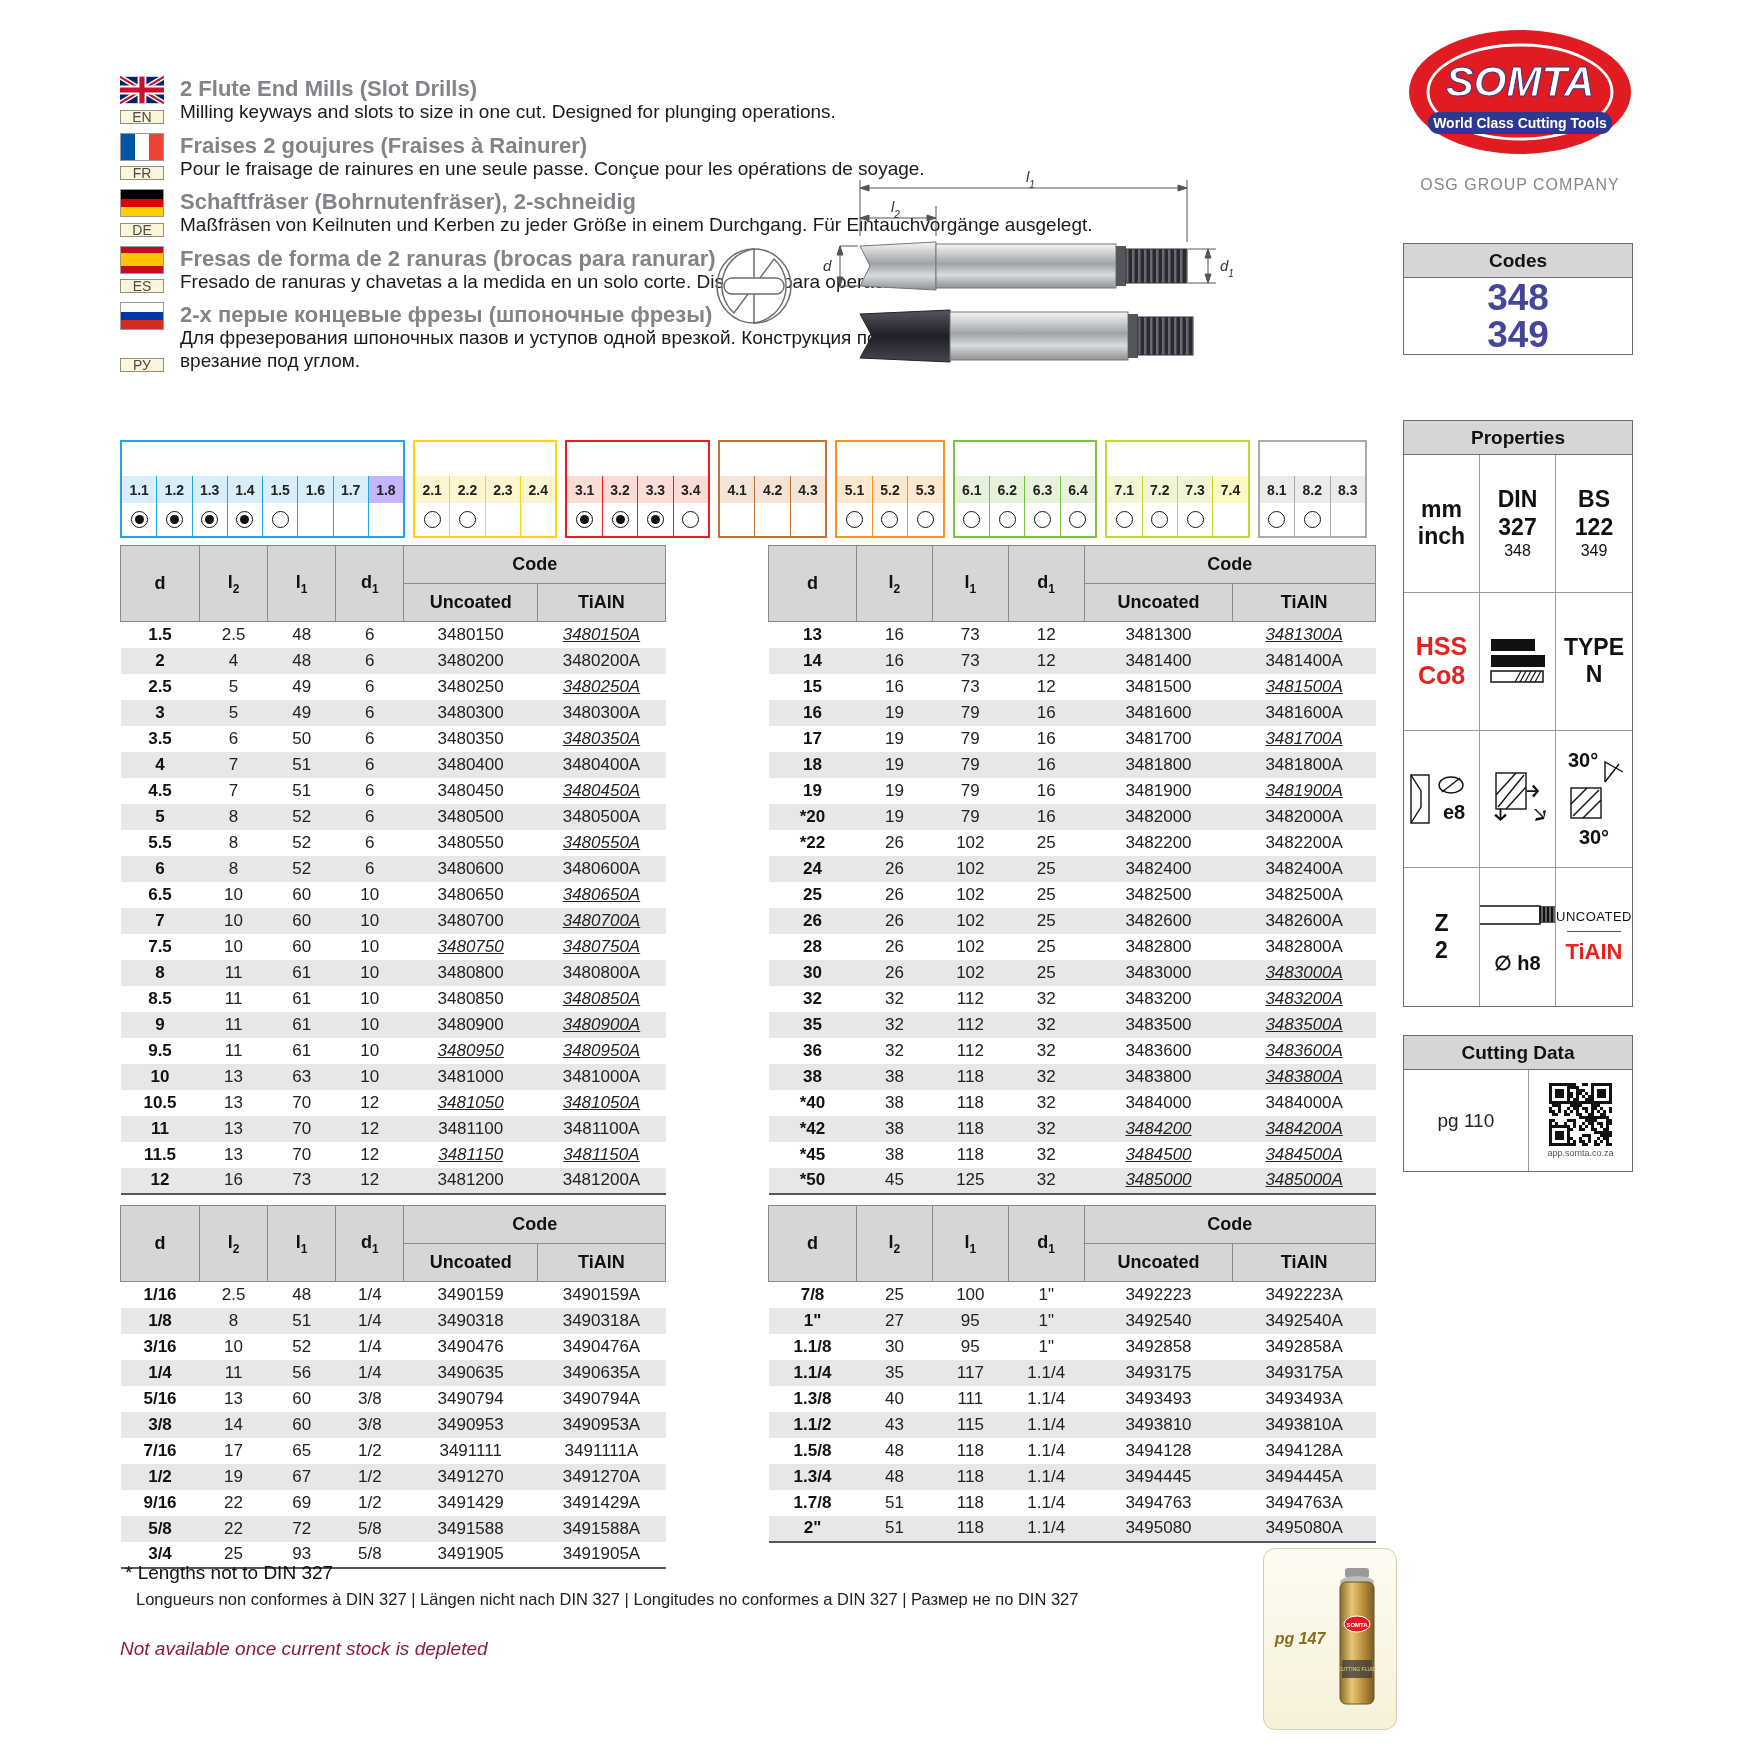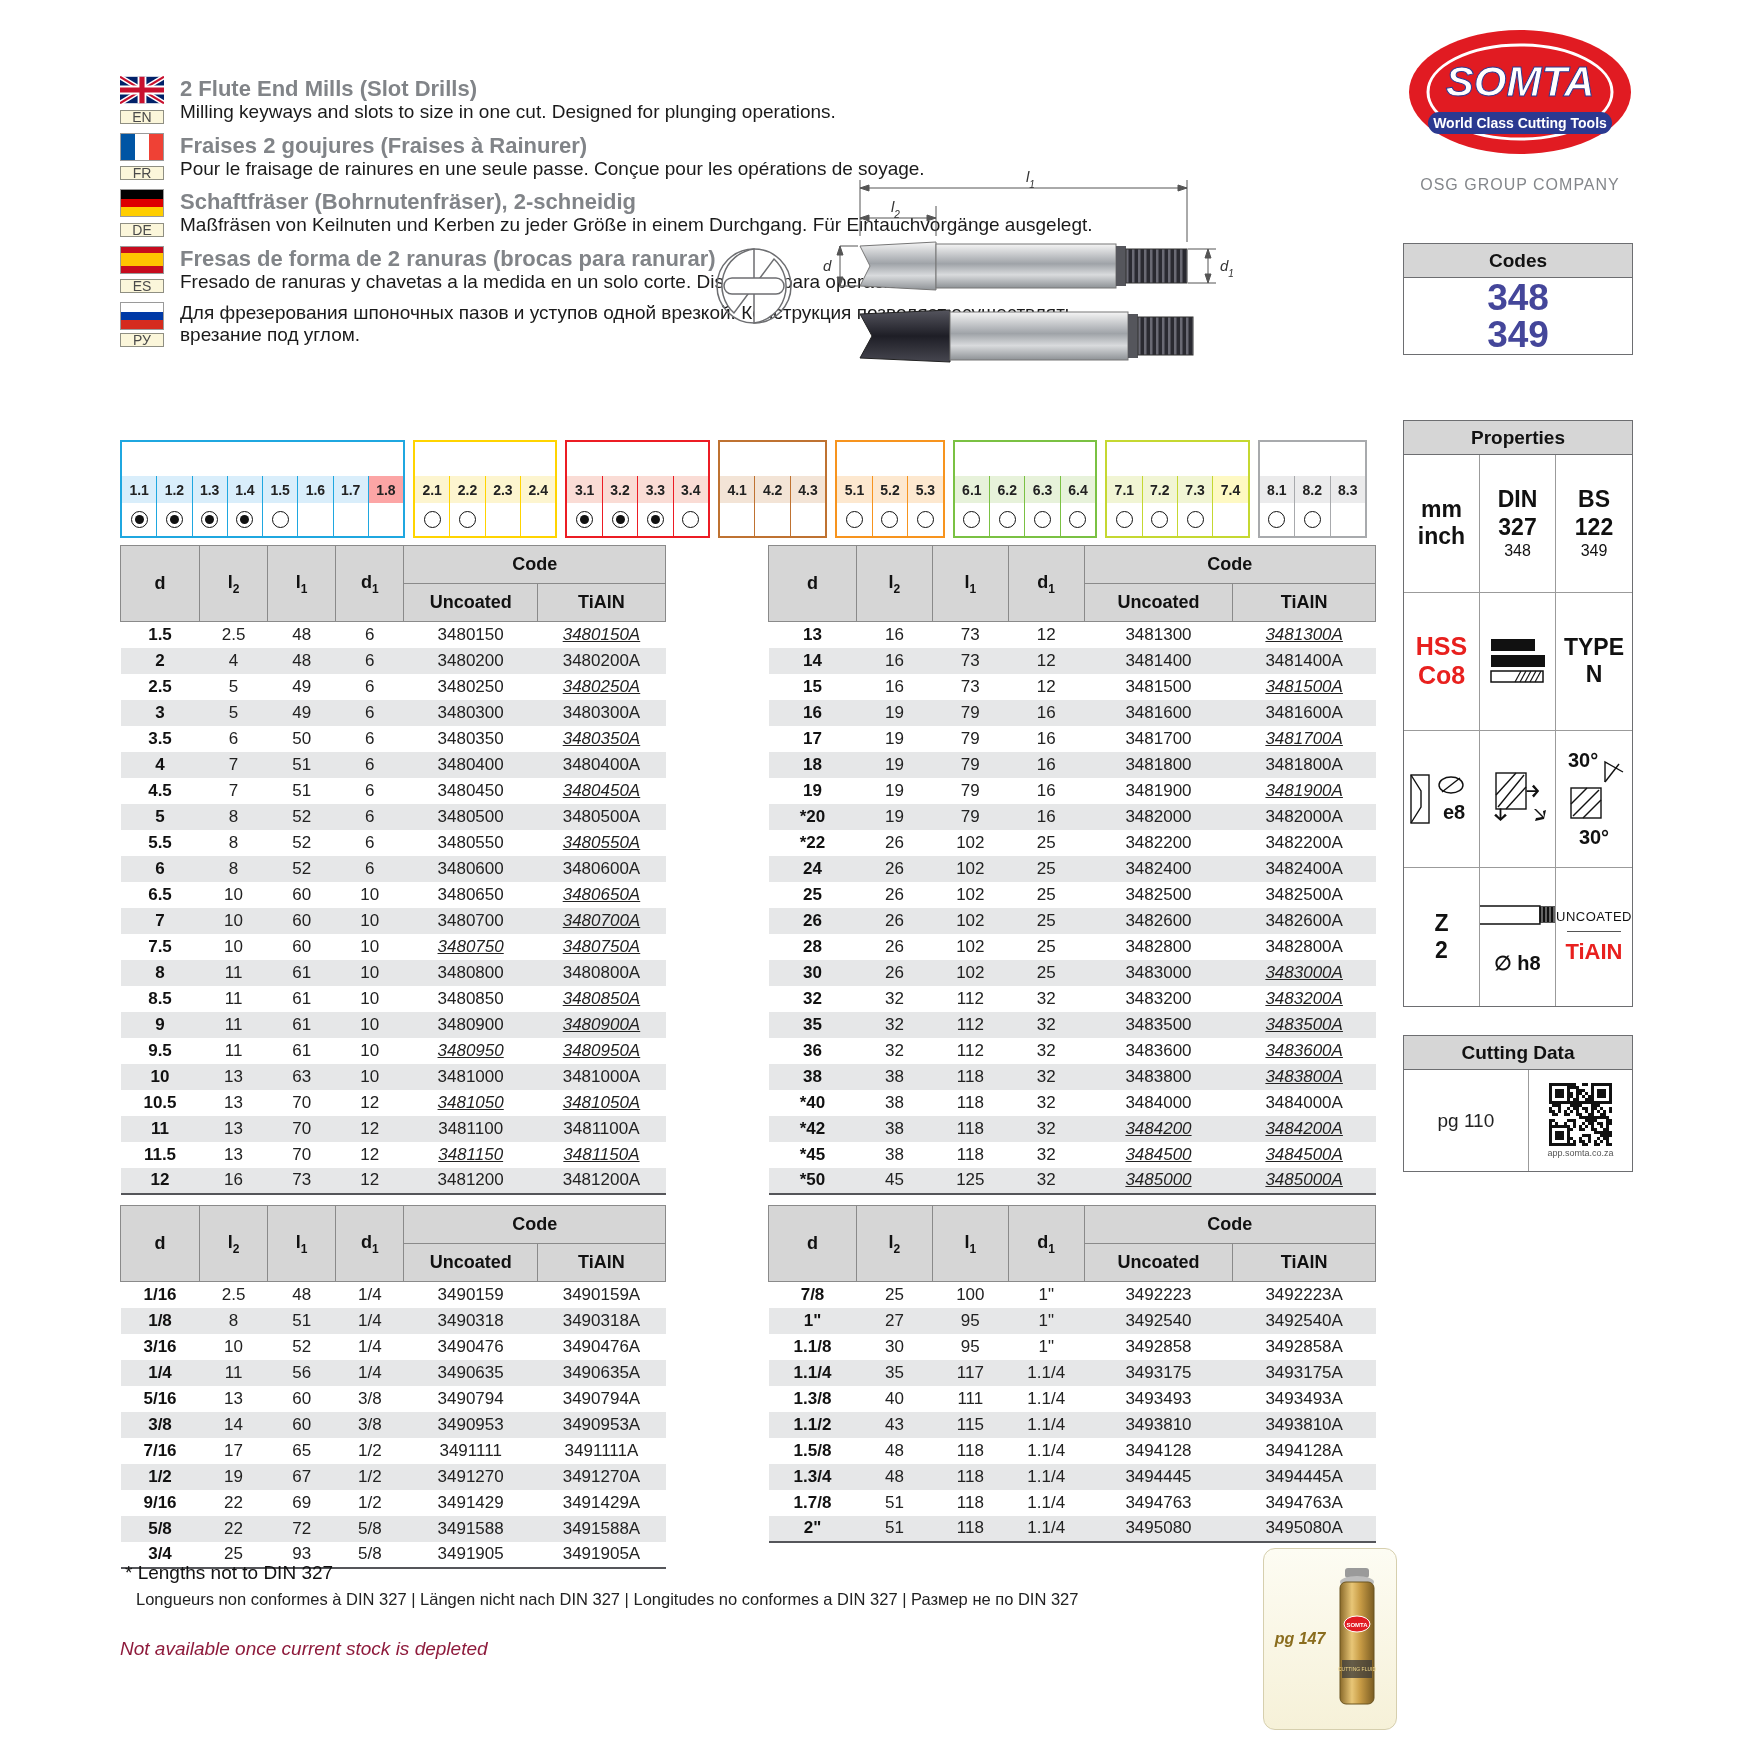--- a/index.html
+++ b/index.html
@@ -157,20 +157,21 @@
           <div class="lang-title">Fresas de forma de 2 ranuras (brocas para ranurar)</div>
           <div class="lang-desc">Fresado de ranuras y chavetas a la medida en un solo corte. Diseñada para operaciones de inmersión.</div>
         </div>
       </div>
       <div class="lang-row">
         <div class="lang-left">
           <div class="flag flag-ru"></div>
           <div class="lang-badge">РУ</div>
         </div>
         <div class="lang-text">
+          <div class="lang-title">2-х перые концевые фрезы (шпоночные фрезы)</div>
           <div class="lang-desc">Для фрезерования шпоночных пазов и уступов одной врезкой. Конструкция позволяет осуществлять врезание под углом.</div>
         </div>
       </div>
     </div>
 
   <div id="logo-box">
     <svg width="228" height="142" viewBox="0 0 228 142">
       <ellipse cx="114" cy="68" rx="111" ry="62" fill="#e11b22"></ellipse>
       <ellipse cx="114" cy="68" rx="92" ry="47" fill="none" stroke="#fff" stroke-width="3"></ellipse>
       <text x="114" y="72" text-anchor="middle" font-family="Liberation Sans, sans-serif" font-size="42" font-weight="bold" font-style="italic" fill="#ffffff" stroke="#2b3990" stroke-width="1">SOMTA</text>
@@ -868,21 +869,21 @@
           </div>
           <div class="bcell" style="border-color:#1fa7e0">
             <div class="bcell-code" style="background:#d9eefb">1.6</div>
             <div class="bcell-radio"></div>
           </div>
           <div class="bcell" style="border-color:#1fa7e0">
             <div class="bcell-code" style="background:#d9eefb">1.7</div>
             <div class="bcell-radio"></div>
           </div>
           <div class="bcell" style="border-color:#1fa7e0">
-            <div class="bcell-code" style="background:#fca5a5">1.8</div>
+            <div class="bcell-code" style="background:#c4b5fd">1.8</div>
             <div class="bcell-radio"></div>
           </div>
         </div>
       </div>
       <div class="band" style="border-color: rgb(255, 212, 0); flex-grow: 4; flex-basis: 0px;">
         <div class="band-head">M</div>
         <div class="band-cells">
           <div class="bcell" style="border-color:#ffd400">
             <div class="bcell-code" style="background:#fdf5cf">2.1</div>
             <div class="bcell-radio">

